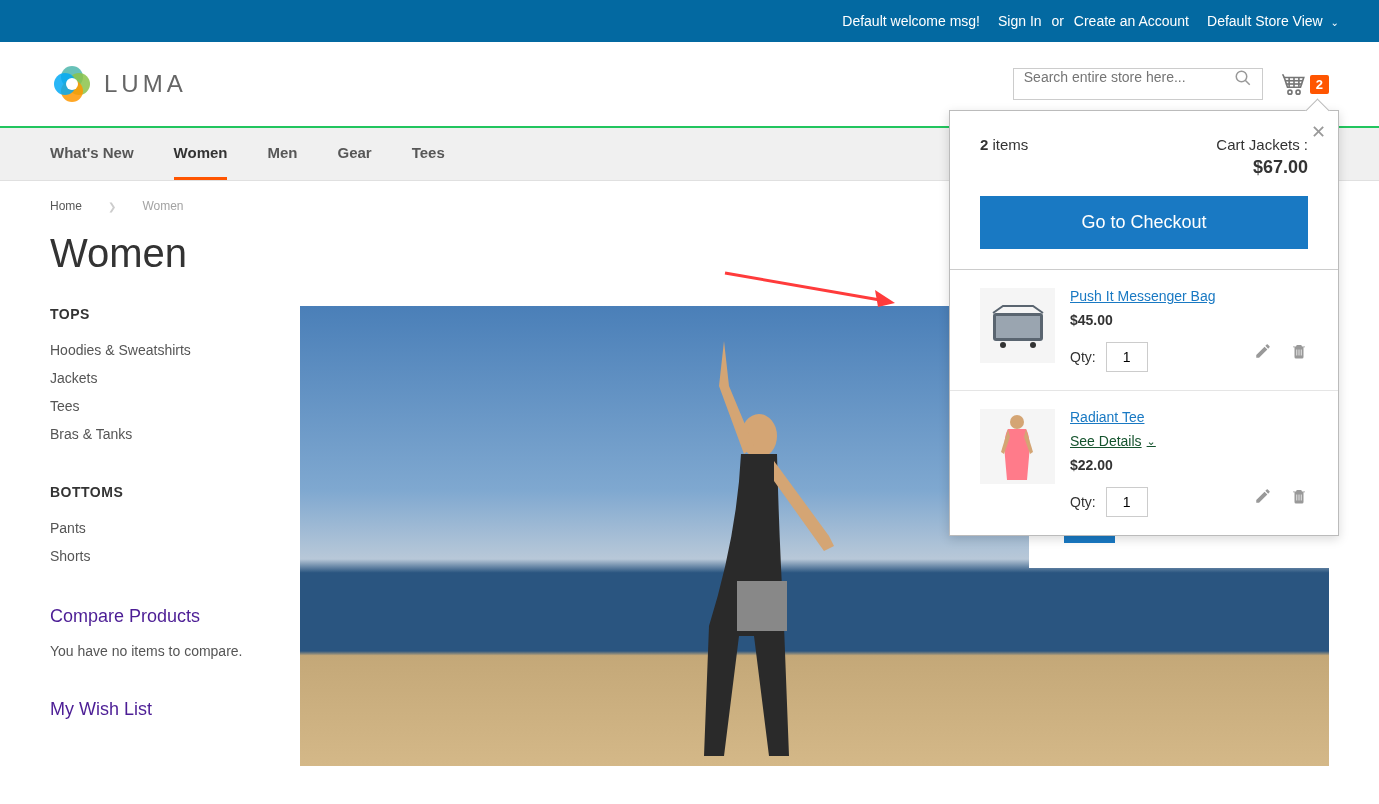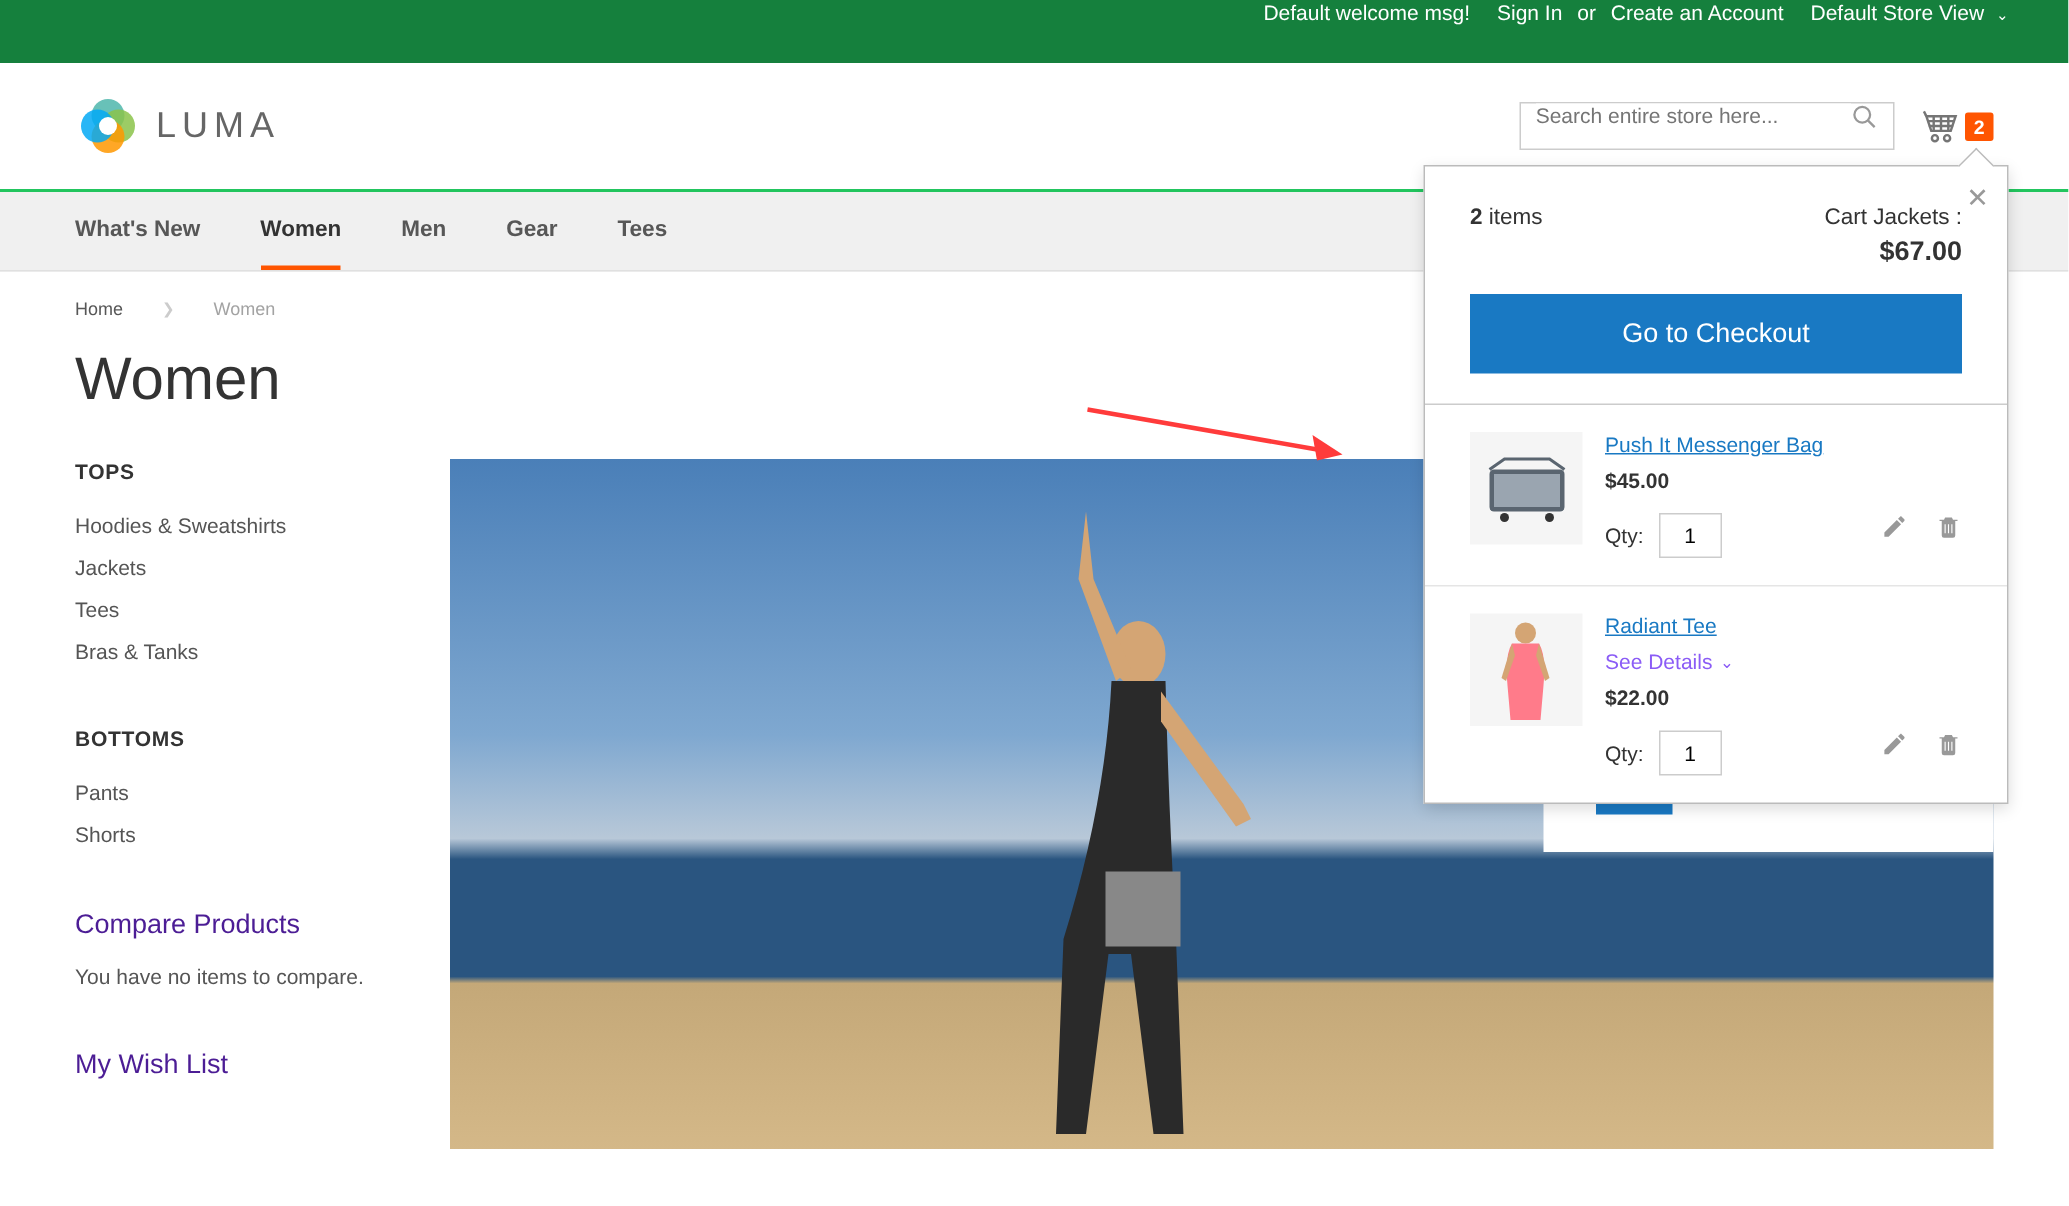--- a/index.html
+++ b/index.html
@@ -1,18 +1,18 @@
 <!DOCTYPE html>
 <html><head>
 <meta charset="utf-8">
 <style>
 * { margin: 0; padding: 0; box-sizing: border-box; }
 body { font-family: 'Helvetica Neue', Helvetica, Arial, sans-serif; color: #333; }
 
-.top-bar { background: #15803d; height: 42px; display: flex; justify-content: flex-end; padding: 0 40px; color: #fff; font-size: 14px; gap: 18px; }
+.top-bar { background: #0369a1; height: 42px; display: flex; justify-content: flex-end; align-items: center; padding: 0 40px; color: #fff; font-size: 14px; gap: 18px; }
 .top-bar a { color: #fff; text-decoration: none; }
 
 .header { background: #fff; padding: 20px 50px; display: flex; align-items: center; justify-content: space-between; }
 .logo-wrap { display: flex; align-items: center; gap: 10px; }
 .logo-text { font-size: 24px; font-weight: 400; letter-spacing: 4px; color: #666; }
 
 .header-right { display: flex; align-items: center; gap: 18px; }
 .search-box { display: flex; align-items: flex-start; border: 1px solid #ccc; width: 250px; height: 32px; padding: 0 10px; }
 .search-box input { border: none; outline: none; flex: 1; font-size: 14px; color: #999; }
 .search-box svg { color: #999; }
@@ -57,21 +57,21 @@
 .minicart-header .subtotal-label { display: block; margin-bottom: 4px; }
 .minicart-header .subtotal-amount { font-size: 18px; font-weight: 700; }
 .minicart-checkout { padding: 0 30px 20px; }
 .minicart-checkout button { width: 100%; background: #1979c3; color: #fff; border: none; padding: 16px; font-size: 18px; font-weight: 400; cursor: pointer; }
 .minicart-items { border-top: 1px solid #ccc; max-height: 300px; overflow-y: auto; }
 .minicart-item { display: flex; padding: 18px 30px; border-bottom: 1px solid #e5e5e5; gap: 15px; }
 .minicart-item:last-child { border-bottom: none; }
 .minicart-item-img { width: 75px; height: 75px; background: #f5f5f5; display: flex; align-items: center; justify-content: center; flex-shrink: 0; }
 .minicart-item-details { flex: 1; }
 .minicart-item-name { color: #1979c3; font-size: 14px; margin-bottom: 8px; display: block; }
-.minicart-item-see { color: #8b5cf6; font-size: 14px; margin-bottom: 8px; display: flex; align-items: center; gap: 5px; }
+.minicart-item-see { color: #14532d; font-size: 14px; margin-bottom: 8px; display: flex; align-items: center; gap: 5px; text-decoration: underline; }
 .minicart-item-price { font-weight: 700; font-size: 14px; margin-bottom: 14px; }
 .minicart-item-qty-row { display: flex; align-items: flex-start; justify-content: space-between; }
 .minicart-item-qty { display: flex; align-items: center; gap: 10px; font-size: 14px; }
 .minicart-item-qty input { width: 42px; height: 30px; text-align: center; border: 1px solid #ccc; font-size: 14px; }
 .minicart-item-actions { display: flex; gap: 18px; color: #999; }
 .minicart-footer { border-top: 1px solid #ccc; padding: 16px; text-align: center; }
 .minicart-footer a { color: #1979c3; font-size: 14px; text-decoration: none; }
 
 .arrow-annotation { position: absolute; top: 265px; left: 720px; z-index: 200; pointer-events: none; }
 </style>

